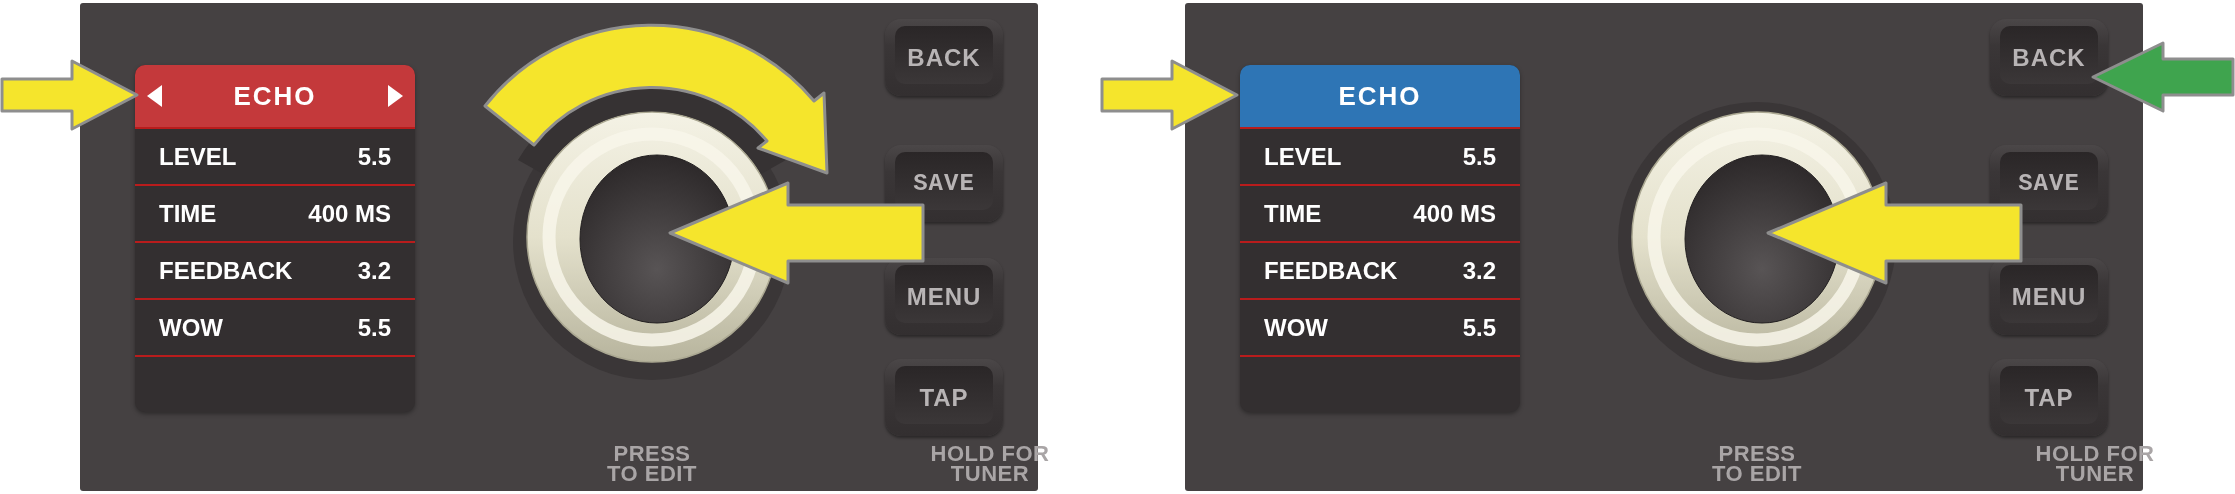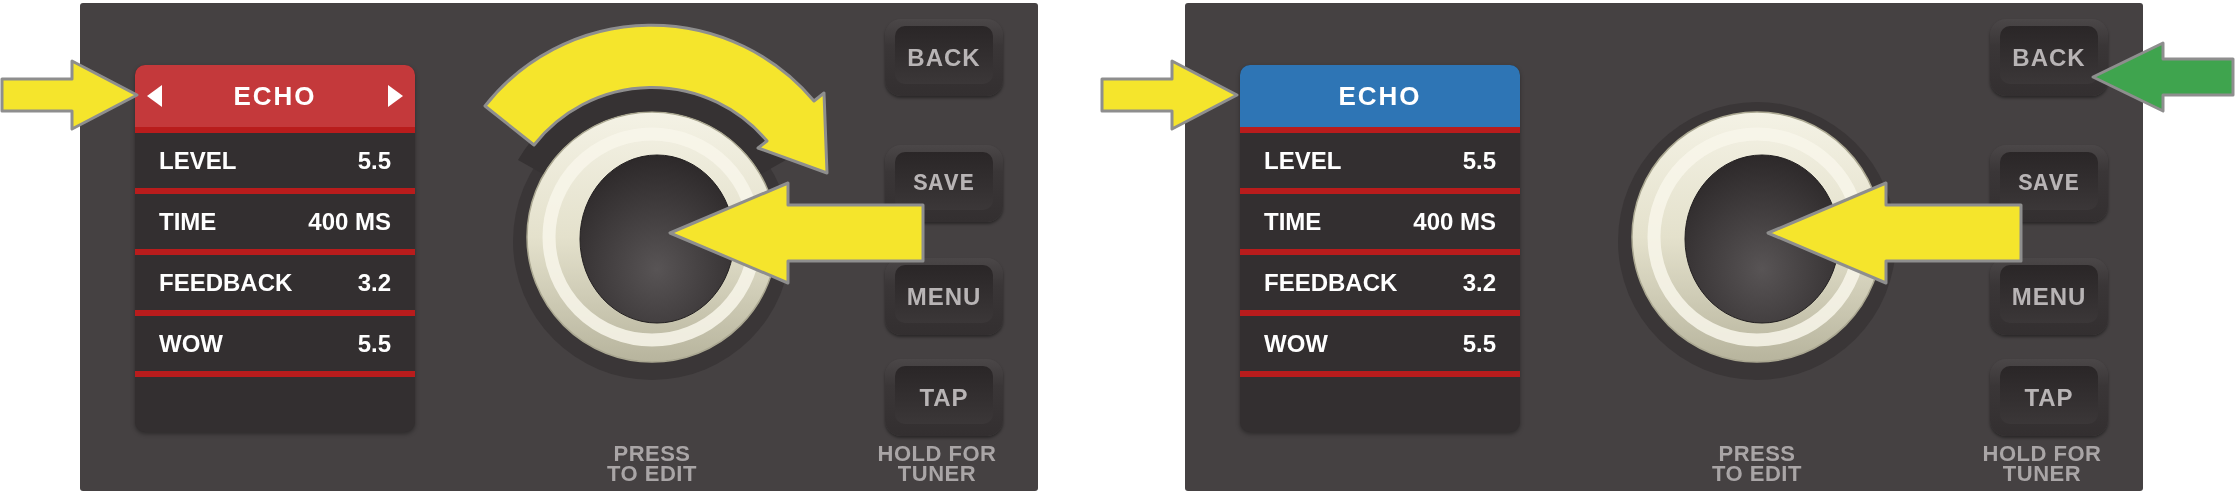--- a/index.html
+++ b/index.html
@@ -11,40 +11,40 @@
 
   
   .screen{position:absolute;left:55px;top:62px;width:280px;border-radius:10px;overflow:hidden;
           background:#332F30;box-shadow:0 2px 4px rgba(0,0,0,.35);text-align:center;}
   .m-header{position:relative;height:62px;display:flex;align-items:center;justify-content:center;}
   .m-title{color:#ffffff;font-size:26px;letter-spacing:2px;}
   .tri{position:absolute;top:50%;transform:translateY(-50%);width:0;height:0;
        border-top:11px solid transparent;border-bottom:11px solid transparent;}
   .tri--left{left:12px;border-right:15px solid #ffffff;}
   .tri--right{right:12px;border-left:15px solid #ffffff;}
-  .m-row{height:55px;border-top:6px solid #b91c1c;display:flex;align-items:center;
+  .m-row{height:55px;border-top:2px solid #b91c1c;display:flex;align-items:center;
          justify-content:space-between;padding:0 24px;color:#ffffff;font-size:24px;}
 
   
   .knob{position:absolute;left:422px;top:84px;width:300px;height:300px;cursor:pointer;}
 
   
   .btn{position:absolute;left:805px;width:118px;height:77px;border-radius:16px;border:none;padding:0;
        cursor:pointer;background:linear-gradient(180deg,#4B4748 0%,#3A3637 35%,#332F30 100%);
        box-shadow:0 2px 3px rgba(0,0,0,.4);}
   .btn::before{content:"";position:absolute;left:10px;right:10px;top:7px;bottom:12px;border-radius:10px;
        background:linear-gradient(180deg,#2A2627 0%,#332F30 55%,#3B3738 100%);}
   .btn-label{position:relative;color:#B8B4B5;font-size:24px;letter-spacing:1px;font-weight:bold;}
   .btn--back{top:16px;} .btn--save{top:142px;font-family:Liberation Mono, monospace;} .btn--menu{top:255px;} .btn--tap{top:356px;}
 
   
   .caption{position:absolute;width:180px;text-align:center;color:#A9A5A6;font-size:22px;
            line-height:20px;letter-spacing:.5px;}
   .caption--knob{left:482px;top:441px;}
-  .caption--tap{left:767px;top:441px;}
+  .caption--tap{left:820px;top:441px;}
 
   
   .overlay{position:absolute;left:0;top:0;width:2235px;height:494px;z-index:20;pointer-events:none;}
   .arrow{stroke:#8E8E8E;stroke-width:3;stroke-linejoin:round;}
 </style>
 </head>
 <body>
 
 <svg width="0" height="0" style="position:absolute">
   <defs>

